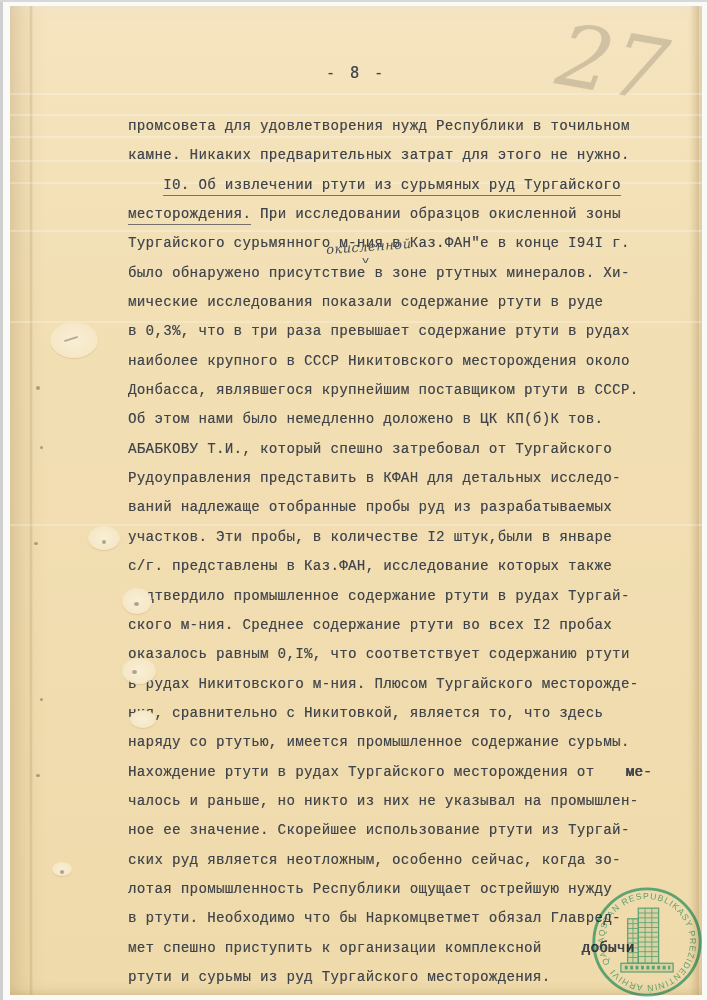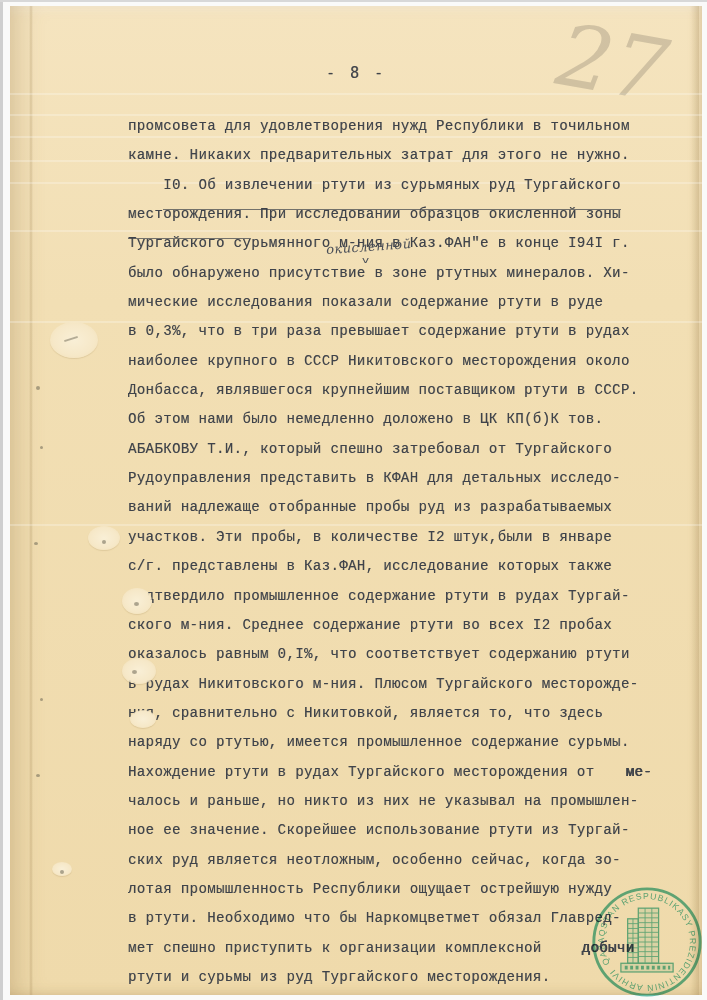--- a/index.html
+++ b/index.html
@@ -19,21 +19,21 @@
           background:linear-gradient(90deg,rgba(150,120,70,0),rgba(150,120,70,.22));}
   .band{position:absolute;left:0;width:100%;height:2px;background:rgba(255,255,255,.45);opacity:.55;}
   .page-number{position:absolute;top:58px;left:0;width:100%;text-align:center;
           font-size:15px;letter-spacing:3px;color:#3f434a;
           text-shadow:.4px .4px .5px rgba(62,66,74,.5);}
   .pencil{position:absolute;left:548px;top:14px;font-family:"DejaVu Serif",serif;font-style:italic;
           font-size:86px;line-height:1;color:rgba(150,140,118,.38);transform:rotate(10deg);}
   #text-block{position:absolute;left:118px;top:106px;font-size:14px;line-height:29.35px;
           letter-spacing:.4px;color:#3f434a;white-space:pre;
           text-shadow:.4px .4px .5px rgba(62,66,74,.45);font-family:Liberation Mono, monospace;}
-  #text-block .u{border-bottom:1.6px solid rgba(66,70,78,.72);padding-bottom:16px;}
+  #text-block .u{border-bottom:1.6px solid rgba(66,70,78,.72);padding-bottom:2px;}
   #text-block .b{text-shadow:.7px 0 0 currentColor,.4px .4px .5px rgba(62,66,74,.6);padding-left:31px;}
   .hand-insert{position:absolute;left:316px;top:233px;font-family:"DejaVu Serif",serif;
           font-style:italic;font-size:13px;color:#4a4f58;transform:rotate(-4deg);letter-spacing:.5px;}
   .caret{position:absolute;left:352px;top:247px;font-size:12px;color:#4a4f58;
           font-family:"DejaVu Sans",sans-serif;transform:scaleY(.75);}
   .stain{position:absolute;border-radius:50%;
           background:radial-gradient(ellipse at 50% 50%,#f9efd6 0%,#f6e8c8 60%,rgba(246,232,200,0) 100%);
           box-shadow:0 1px 1px rgba(140,110,60,.18);}
   .speck{position:absolute;border-radius:50%;background:#6d6856;opacity:.55;}
   .scratch{position:absolute;width:14px;height:2px;background:#6f6a58;opacity:.5;transform:rotate(-18deg);}

